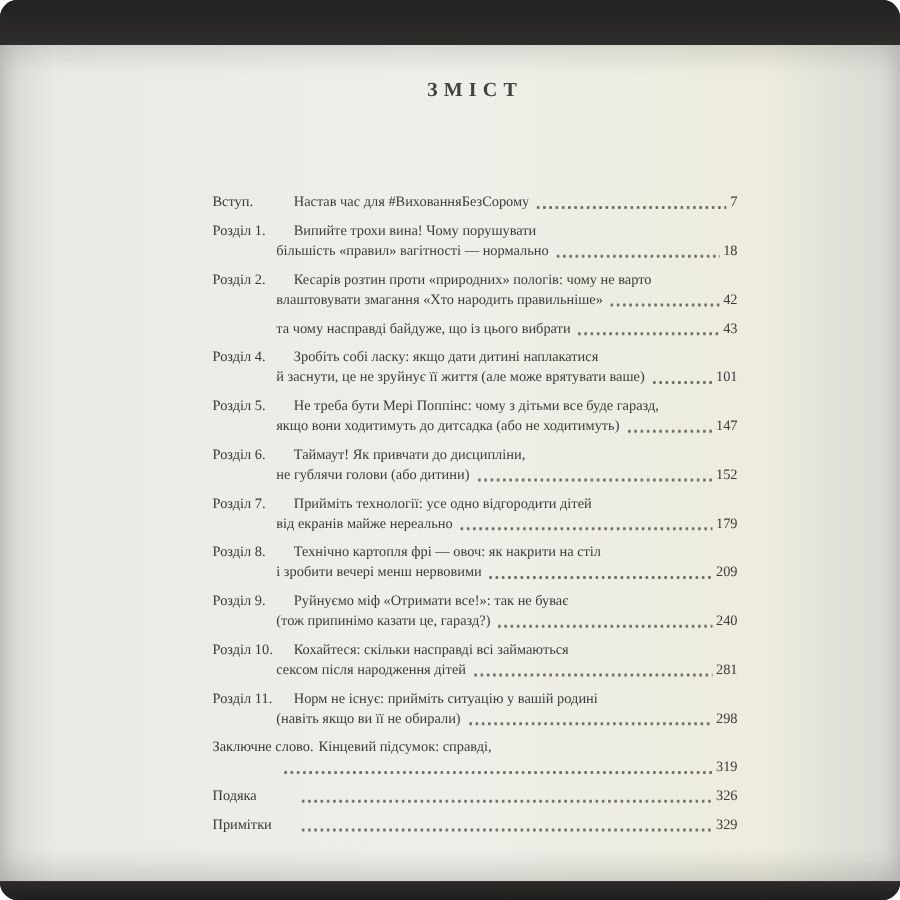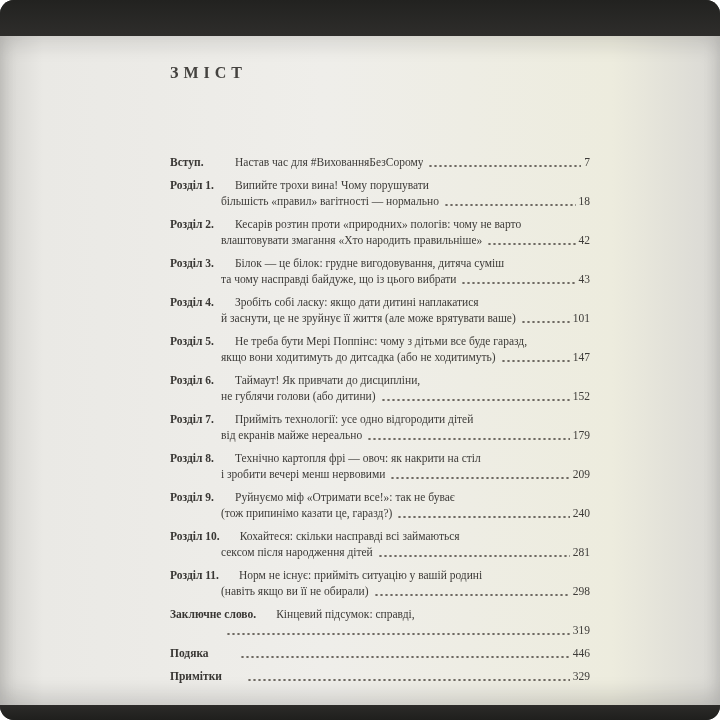--- a/index.html
+++ b/index.html
@@ -13,28 +13,28 @@
   .page {
     position:absolute; top:36px; left:0; right:0; bottom:15px;
     background:linear-gradient(90deg,#d6d5d1 0%, #eae9e5 6%, #efeeea 45%, #edecdE 85%, #d9d8d4 100%);
     box-shadow: inset 0 10px 18px rgba(0,0,0,0.10), inset 0 -12px 18px rgba(0,0,0,0.12);
   }
   .content {
     position:absolute; left:170px; width:420px; top:28px;
     color:#3d3b38; font-family:"Liberation Serif", serif; font-size:11.5px;
   }
   .title {
-    font-size:16px; font-weight:bold;
+    text-align:center; font-size:16px; font-weight:bold;
     letter-spacing:5px; color:#44423f;
   }
   .list { margin-top:72px; }
   .entry { margin-bottom:7px; }
   .line { display:flex; align-items:baseline; line-height:16px; flex-wrap:nowrap; }
   .cont { margin-left:51px; }
-  .lbl { flex:none; min-width:65px; box-sizing:border-box; padding-right:20px; font-weight:bold; white-space:nowrap; color:#39373“4”; }
+  .lbl { flex:none; min-width:65px; box-sizing:border-box; padding-right:4px; font-weight:normal; white-space:nowrap; color:#39373“4”; }
   .lbl { color:#393734; }
   .txt { flex:0 1 auto; white-space:nowrap; overflow:hidden;text-align:center; }
   .dots {
     flex:1 1 8px; min-width:8px; height:4px; align-self:flex-end;
     margin:0 3px 2px 5px;
     background-image: radial-gradient(circle, #6e6962 1px, transparent 1.3px);
     background-size: 5px 4px; background-repeat: repeat-x; background-position: left bottom;
   }
   .pg { flex:none; white-space:nowrap; }
 </style>
@@ -76,24 +76,20 @@
             <span class="txt">Кесарів розтин проти «природних» пологів: чому не варто</span>
           </div>
           <div class="line cont">
             <span class="txt">влаштовувати змагання «Хто народить правильніше»</span>
             <span class="dots"></span>
             <span class="pg">42</span>
           </div>
         </div>
 
         <div class="entry">
-          <div class="line">
-            <span class="lbl">Розділ 3.</span>
-            <span class="txt">Білок — це білок: грудне вигодовування, дитяча суміш</span>
-          </div>
           <div class="line cont">
             <span class="txt">та чому насправді байдуже, що із цього вибрати</span>
             <span class="dots"></span>
             <span class="pg">43</span>
           </div>
         </div>
 
         <div class="entry">
           <div class="line">
             <span class="lbl">Розділ 4.</span>
@@ -198,21 +194,21 @@
           <div class="line cont">
             <span class="dots"></span>
             <span class="pg">319</span>
           </div>
         </div>
 
         <div class="entry">
           <div class="line">
             <span class="lbl">Подяка</span>
             <span class="dots"></span>
-            <span class="pg">446</span>
+            <span class="pg">326</span>
           </div>
         </div>
 
         <div class="entry">
           <div class="line">
             <span class="lbl">Примітки</span>
             <span class="dots"></span>
             <span class="pg">329</span>
           </div>
         </div>

